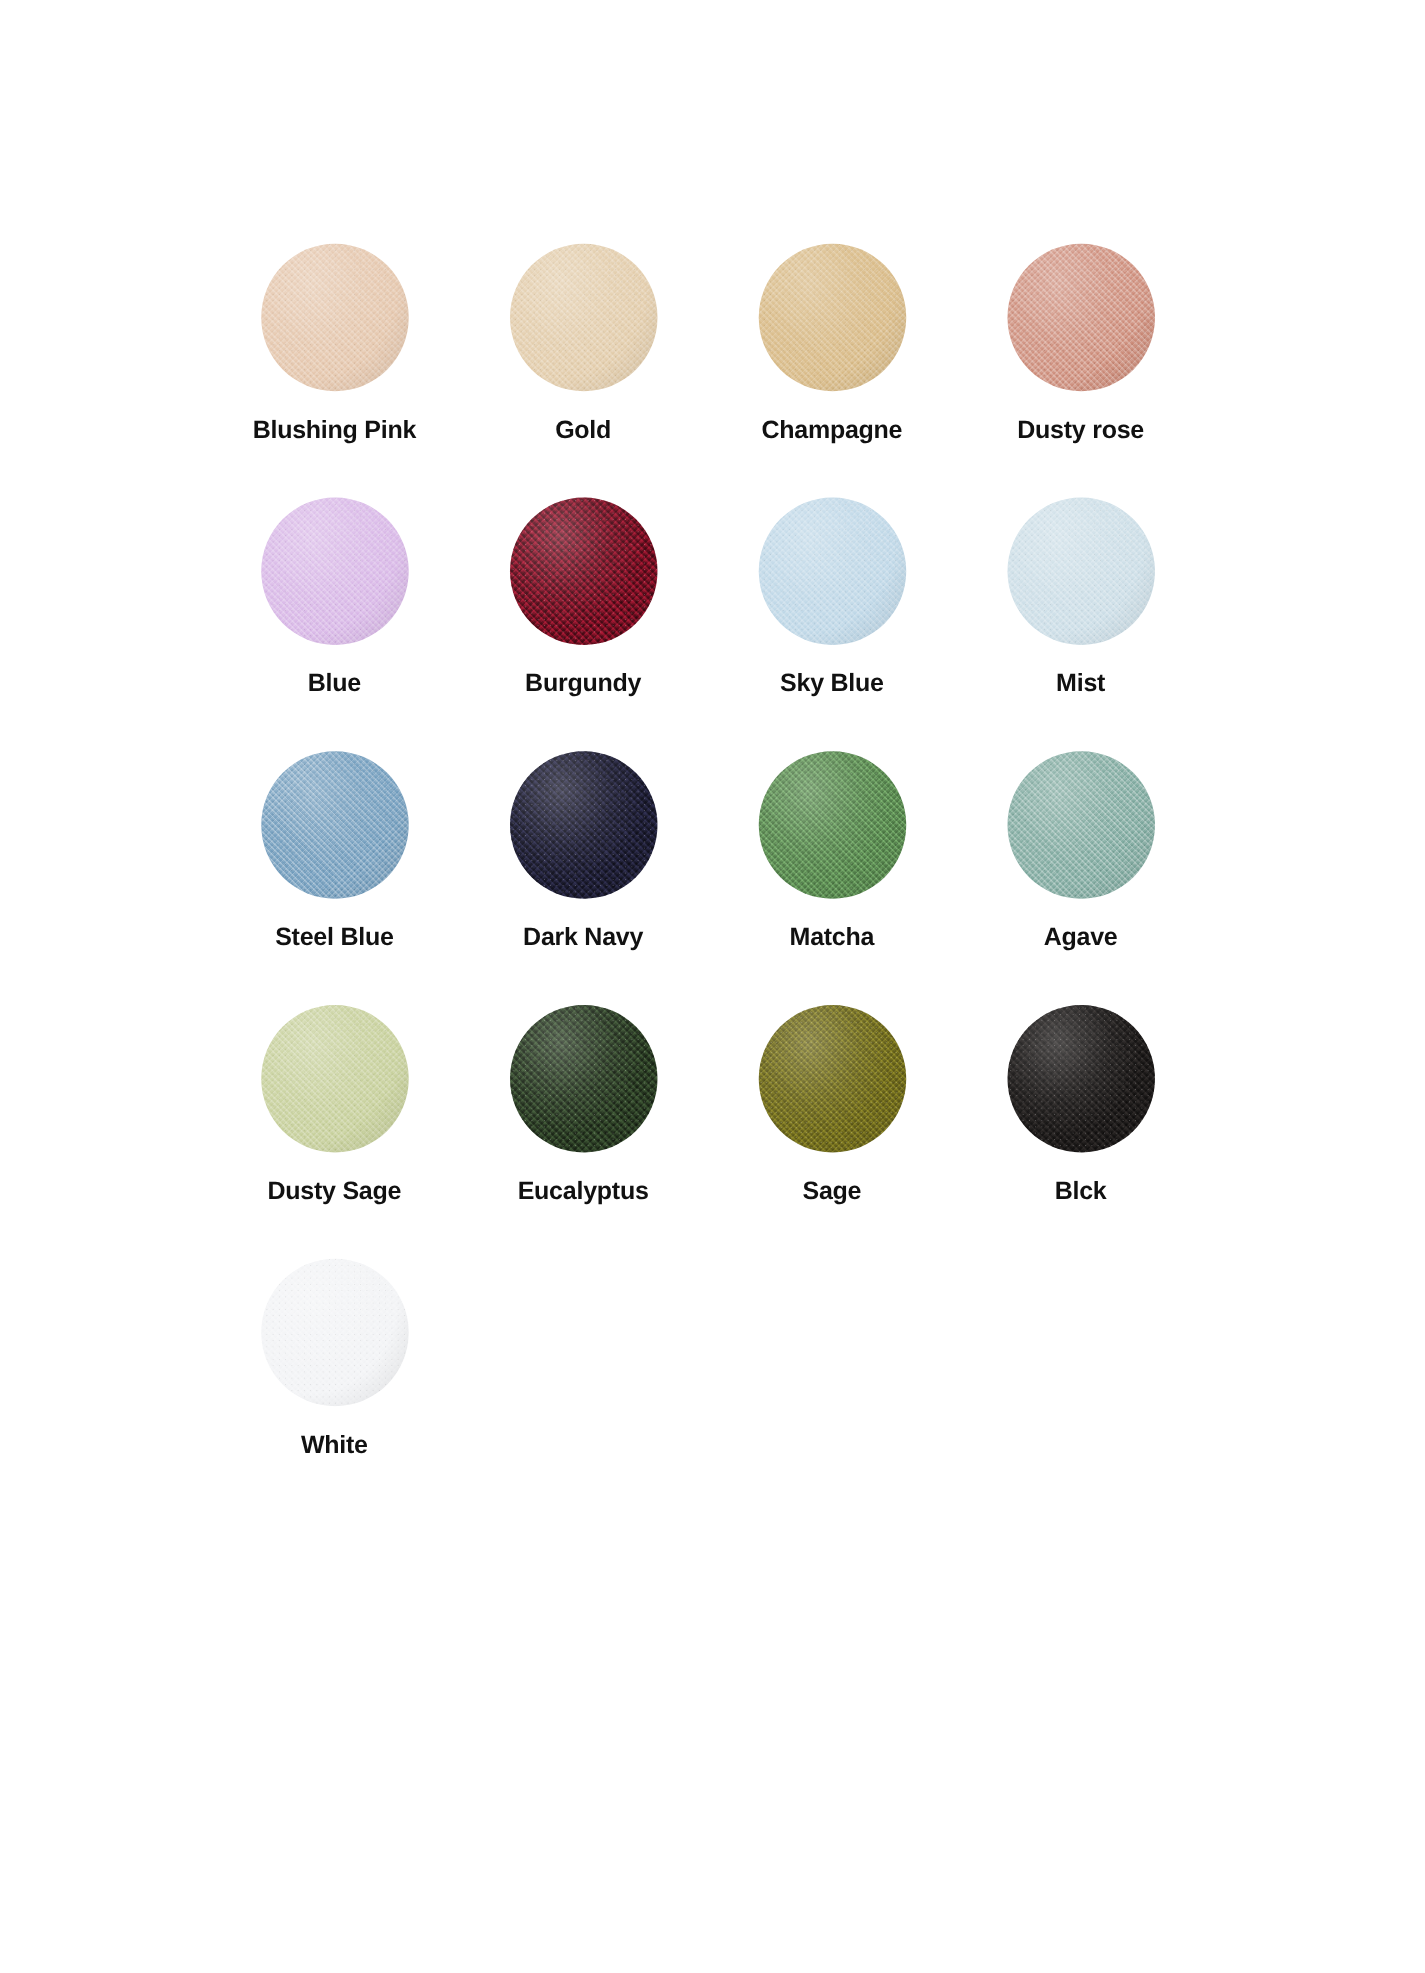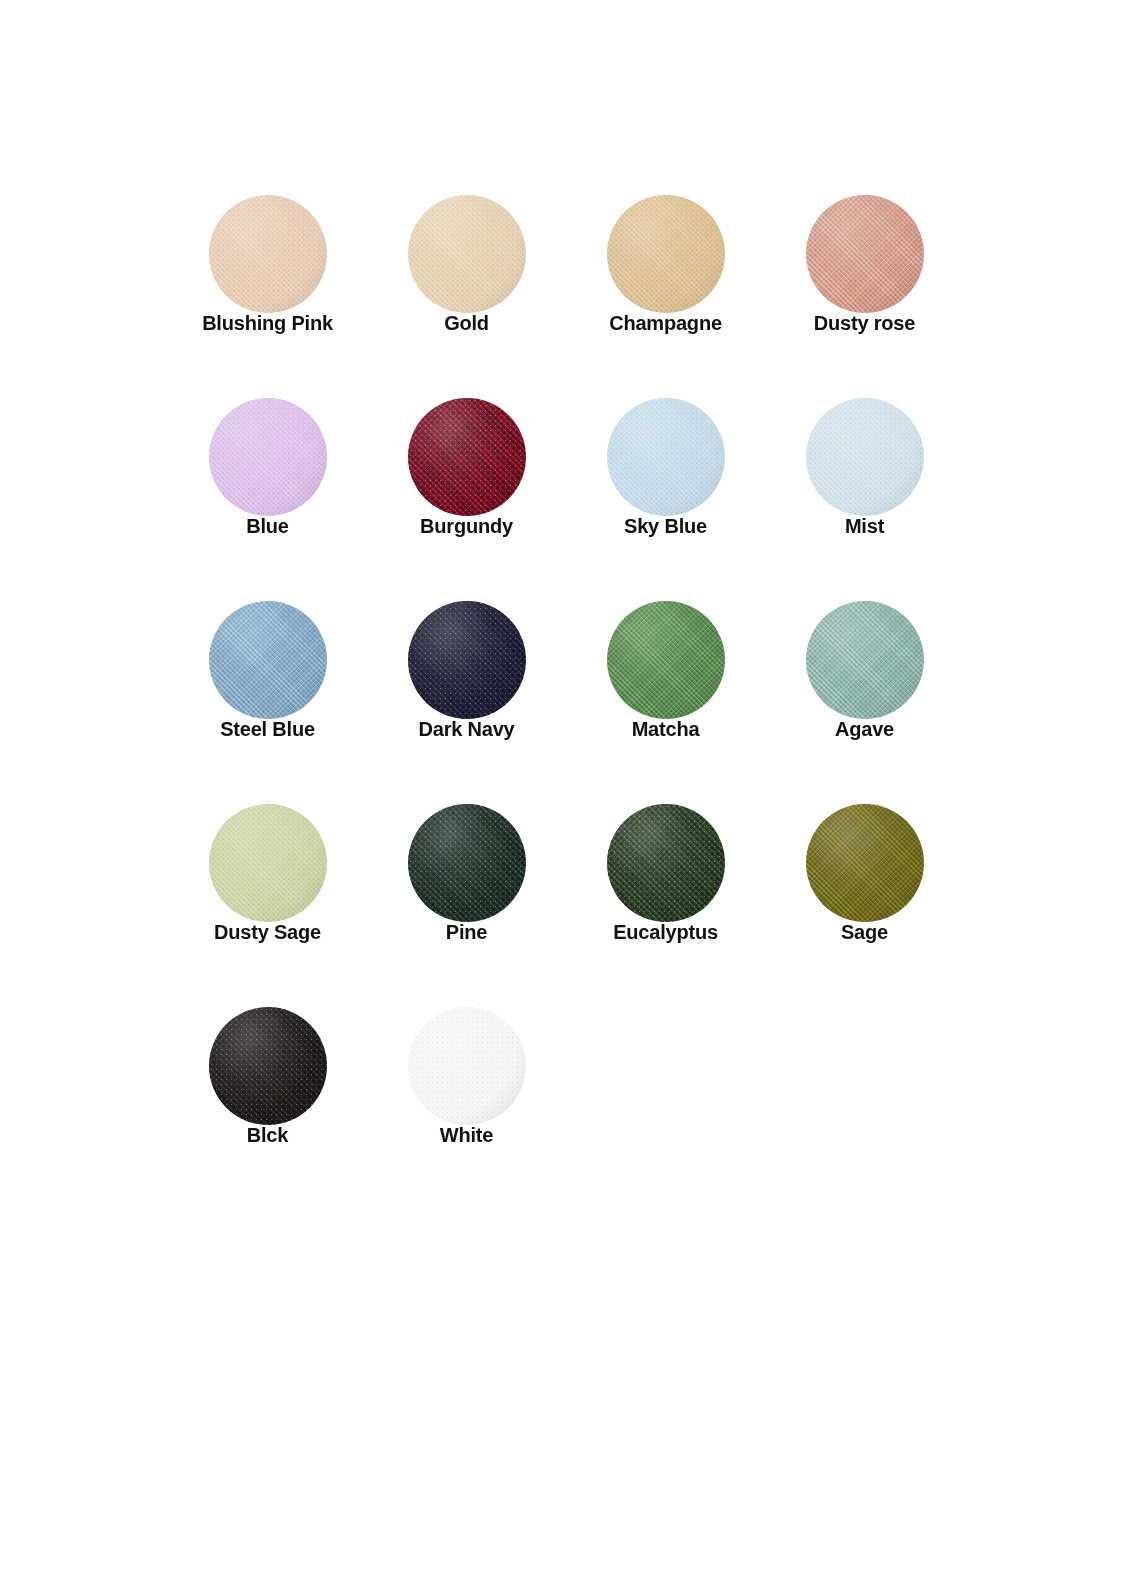--- a/index.html
+++ b/index.html
@@ -123,20 +123,21 @@
   }
   .swatch-disc.dark .speckle {
     background-size: 5px 5px, 6px 6px;
     opacity: 0.9;
   }
 
   .swatch-disc.light .weave { opacity: 0.7; }
   .swatch-disc.light .speckle { opacity: 0.45; }
 
   .swatch-label {
+    margin-top: 21px;
     font-size: 20px;
     font-weight: bold;
     color: #111111;
     letter-spacing: -0.2px;
     text-align: center;
     line-height: 1;
     white-space: nowrap;
   }
 </style>
 </head>
@@ -269,30 +270,20 @@
           <div class="swatch-disc light" style="background-color: rgb(205, 213, 166);">
             <div class="weave"></div>
             <div class="speckle"></div>
             <div class="sheen"></div>
           </div>
         </div>
         <div class="swatch-label">Dusty Sage</div>
       </div>
       <div class="swatch-cell">
         <div class="swatch-disc-wrap">
-          <div class="swatch-disc dark" style="background-color: rgb(36, 52, 44);">
-            <div class="weave"></div>
-            <div class="speckle"></div>
-            <div class="sheen"></div>
-          </div>
-        </div>
-        <div class="swatch-label">Pine</div>
-      </div>
-      <div class="swatch-cell">
-        <div class="swatch-disc-wrap">
           <div class="swatch-disc dark" style="background-color: rgb(47, 66, 40);">
             <div class="weave"></div>
             <div class="speckle"></div>
             <div class="sheen"></div>
           </div>
         </div>
         <div class="swatch-label">Eucalyptus</div>
       </div>
       <div class="swatch-cell">
         <div class="swatch-disc-wrap">

